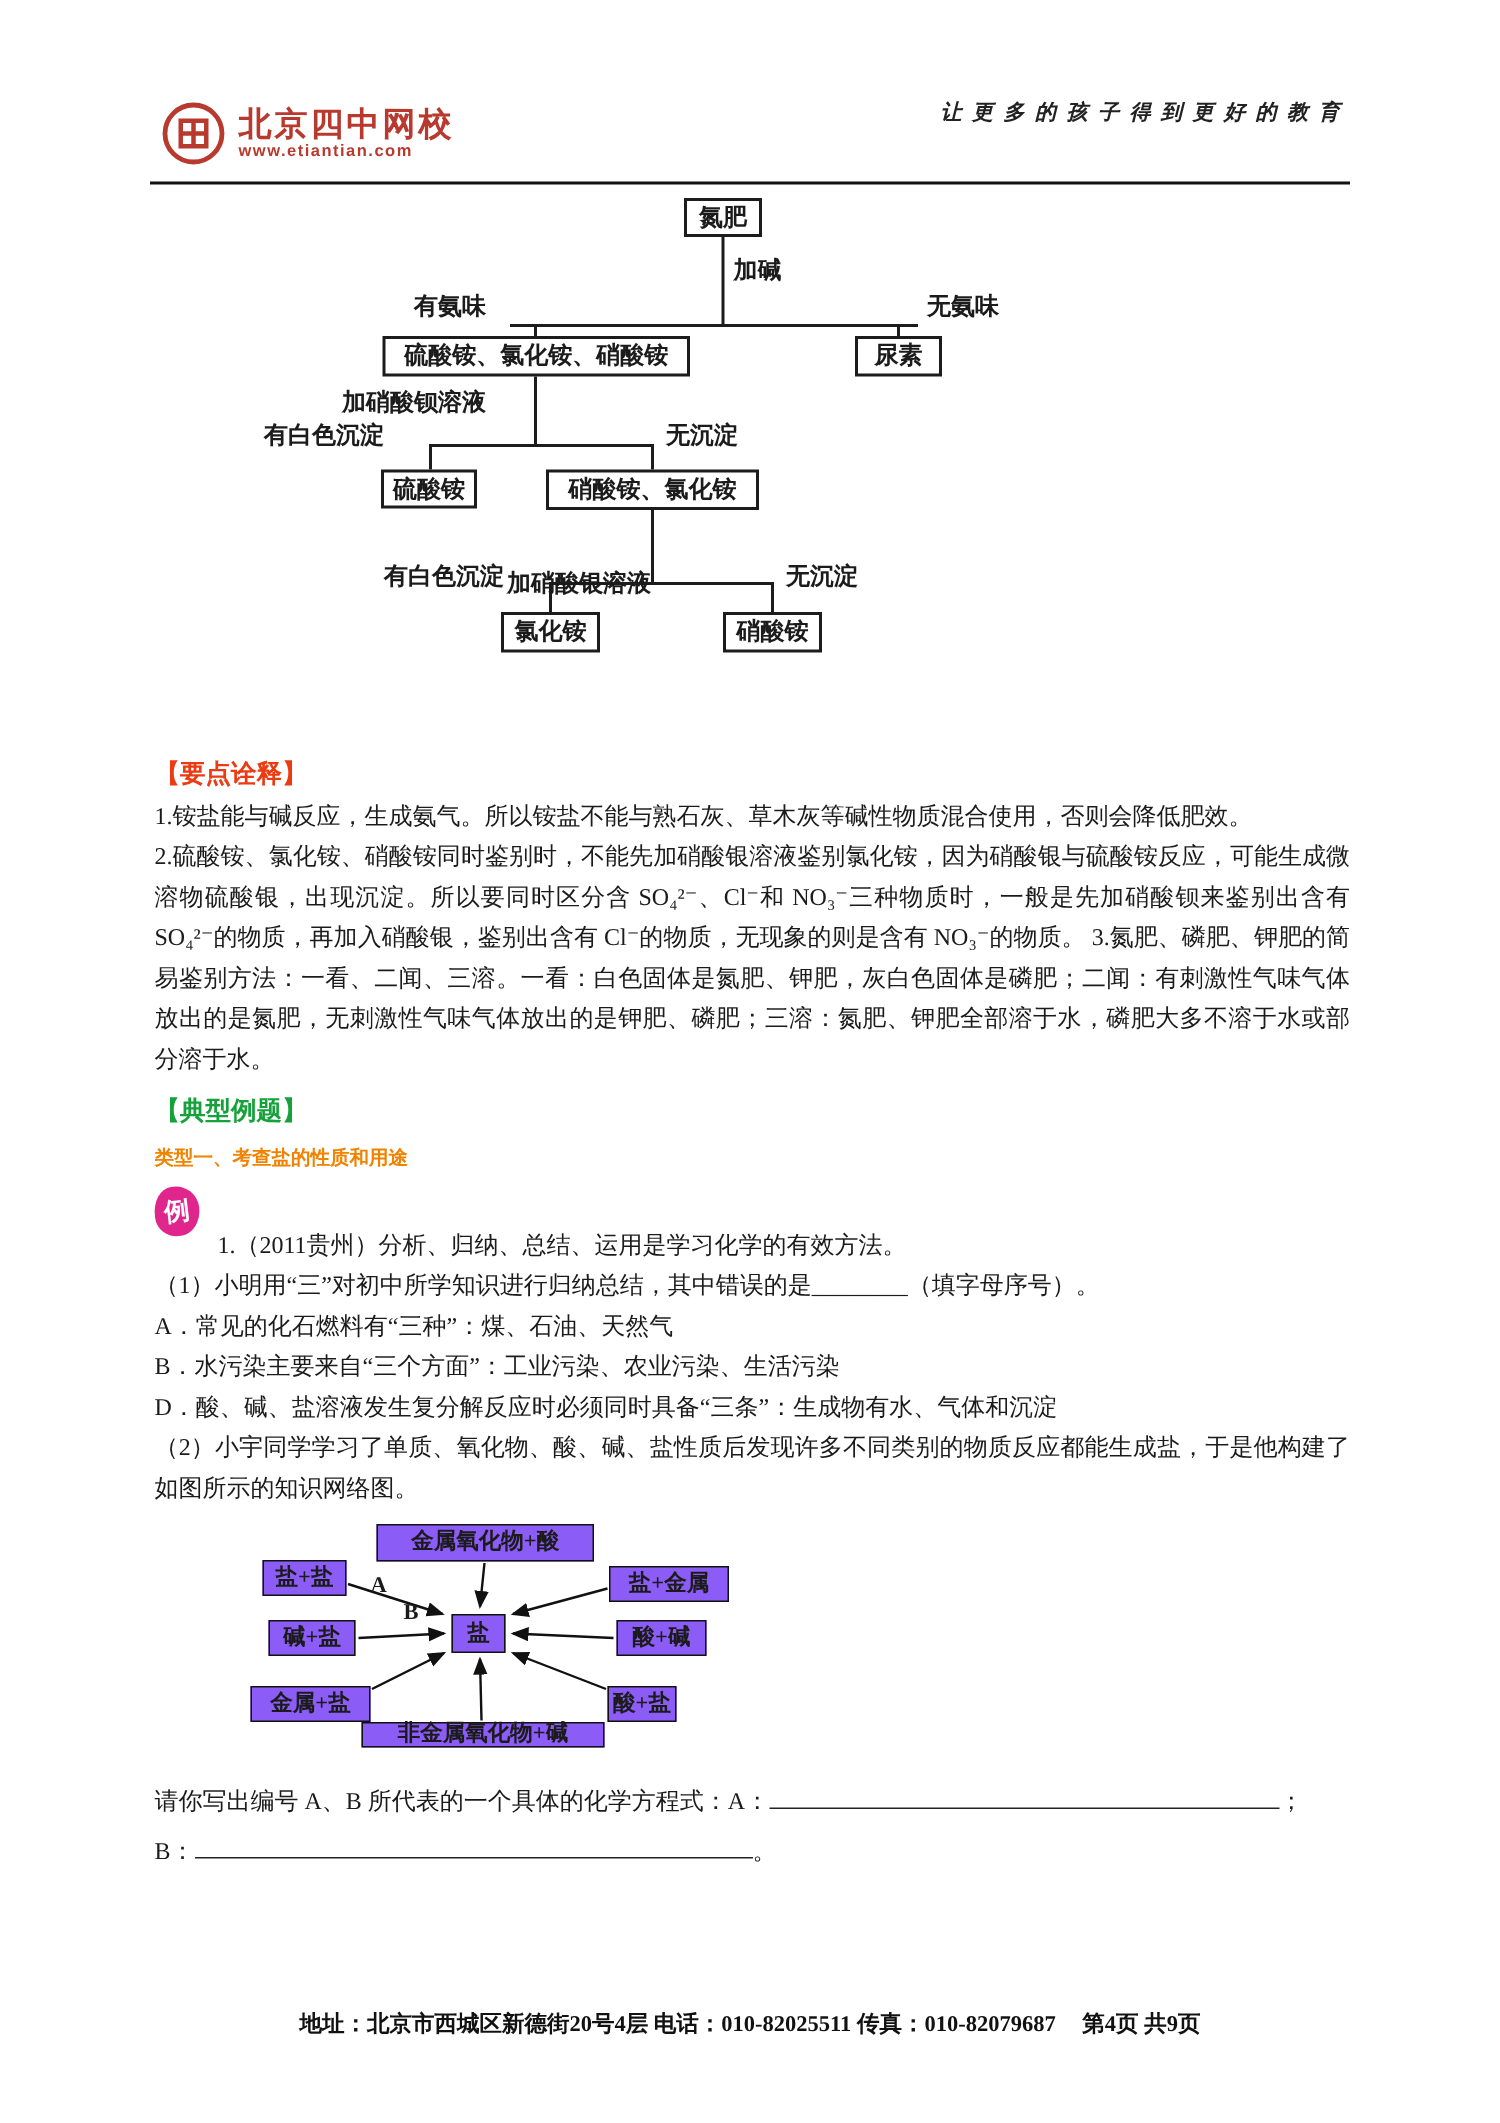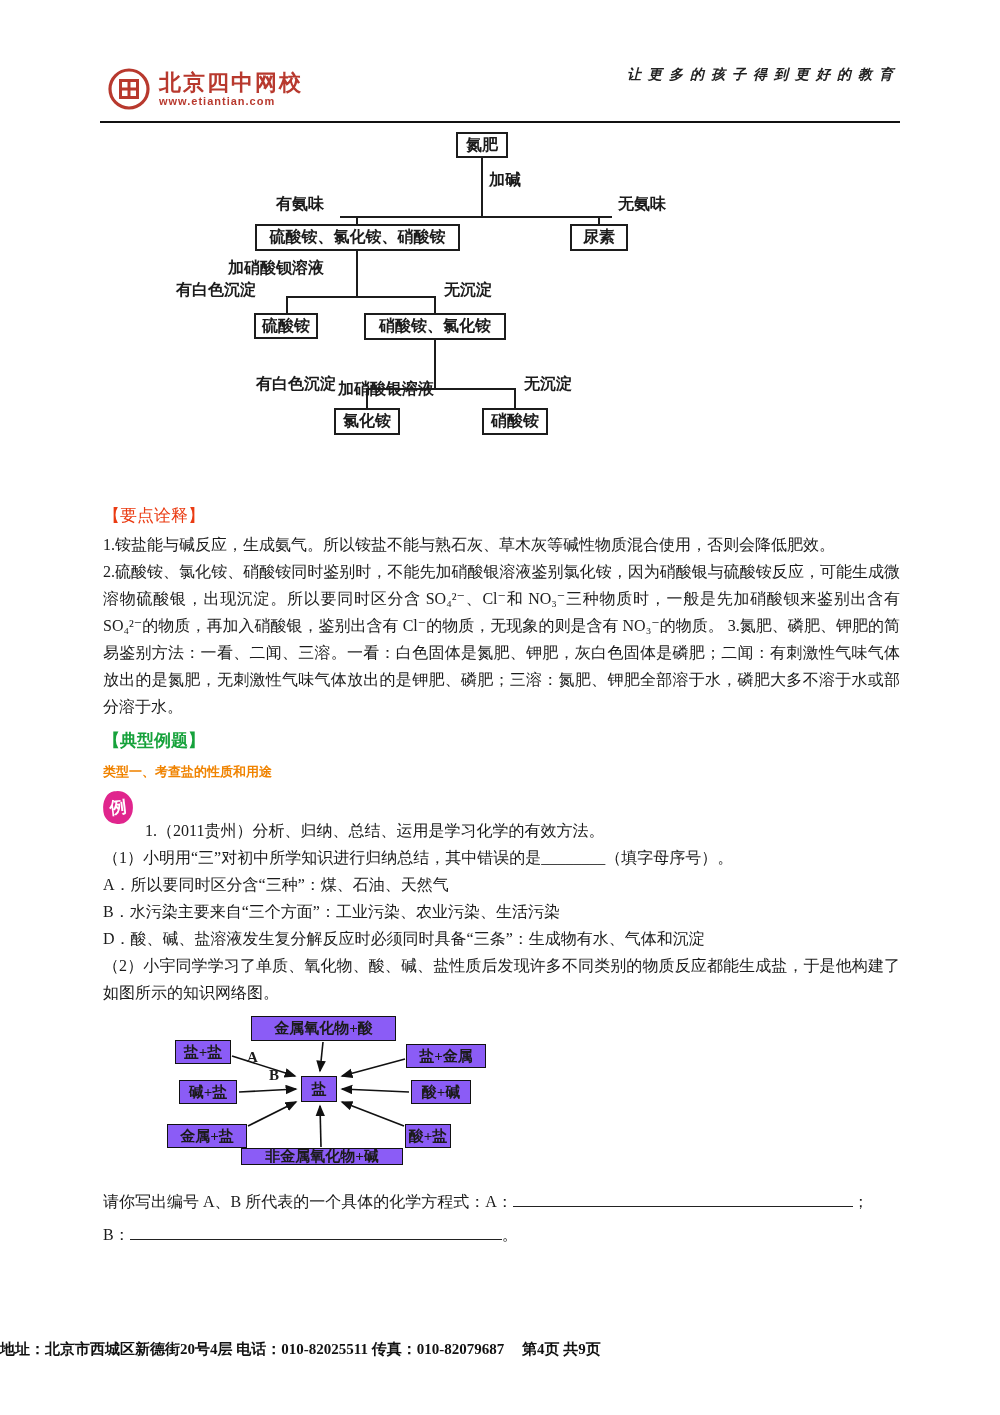--- a/index.html
+++ b/index.html
@@ -25,21 +25,21 @@
     display:flex; align-items:center; justify-content:center;
     font-weight:bold; font-size:16px; white-space:nowrap; padding:0 4px;
   }
   .flabel { position:absolute; font-weight:bold; font-size:16px; white-space:nowrap; }
   .hline { position:absolute; height:2px; background:#1c1c1c; }
   .vline { position:absolute; width:2px; background:#1c1c1c; }
 
   
   .content { position:absolute; left:103px; top:502px; width:797px; font-size:16px; line-height:27px; }
   .content p { margin:0; text-align:justify; }
-  .h-red { color:#ea3b12; font-size:17px; font-weight:normal; margin-bottom:2px; }
+  .h-red { color:#ea3b12; font-size:17px; font-weight:bold; margin-bottom:2px; }
   .h-green { color:#16a23b; font-size:17px; font-weight:bold; margin-top:7px; }
   .h-orange { color:#f08300; font-size:13px; font-weight:bold; margin-top:4px; }
   .example-wrap { position:relative; margin-top:6px; }
   .ex-badge {
     position:absolute; left:0; top:0; width:30px; height:33px;
     background:#e0258d; color:#fff; font-weight:bold; font-size:17px;
     display:flex; align-items:center; justify-content:center;
     border-radius:46% 54% 50% 50% / 58% 50% 56% 44%;
     transform:rotate(-7deg);
     font-family:"Liberation Sans",sans-serif;
@@ -52,21 +52,21 @@
   .nbox {
     position:absolute; border:1.6px solid #111; background:#8b5cf6;
     display:flex; align-items:center; justify-content:center;
     font-weight:bold; font-size:15px; white-space:nowrap; line-height:1;
   }
   .nlabel { position:absolute; font-weight:bold; font-size:15px; }
 
   .blank { display:inline-block; border-bottom:1.4px solid #222; height:17px; vertical-align:baseline; }
   .ansline { margin-top:26px; text-align:right; }
 
-  .footer { position:absolute; left:0; top:1340px; width:1000px; font-weight:bold; font-size:15px; color:#111; }
+  .footer { position:absolute; left:0; top:1340px; width:1000px; text-align:center; font-weight:bold; font-size:15px; color:#111; }
 </style>
 </head>
 <body>
 
 <div class="page">
 
   <div class="abs" style="left:100px; top:62px; width:800px; height:58px;">
     <div class="logo-row abs" style="left:8px; top:6px;">
       <svg width="42" height="42" viewBox="0 0 42 42">
         <circle cx="21" cy="21" r="19" fill="none" stroke="#b8392e" stroke-width="3.2"></circle>
@@ -125,21 +125,21 @@
 
     <div class="h-green">【典型例题】</div>
     <div class="h-orange">类型一、考查盐的性质和用途</div>
 
     <div class="example-wrap">
       <div class="ex-badge">例</div>
       <p class="ex-intro">1.（2011贵州）分析、归纳、总结、运用是学习化学的有效方法。</p>
     </div>
 
     <p>（1）小明用“三”对初中所学知识进行归纳总结，其中错误的是________（填字母序号）。</p>
-    <p class="opt">A．所以要同时区分含“三种”：煤、石油、天然气</p>
+    <p class="opt">A．常见的化石燃料有“三种”：煤、石油、天然气</p>
     <p class="opt">B．水污染主要来自“三个方面”：工业污染、农业污染、生活污染</p>
     <p class="opt">D．酸、碱、盐溶液发生复分解反应时必须同时具备“三条”：生成物有水、气体和沉淀</p>
     <p>（2）小宇同学学习了单质、氧化物、酸、碱、盐性质后发现许多不同类别的物质反应都能生成盐，于是他构建了如图所示的知识网络图。</p>
 
     <div class="net">
       <svg width="340" height="172" style="position:absolute; left:0; top:0;">
         <defs>
           <marker id="ah" markerWidth="9" markerHeight="8" refX="6.5" refY="3" orient="auto">
             <path d="M0,0 L7.5,3 L0,6 Z" fill="#111"></path>
           </marker>

